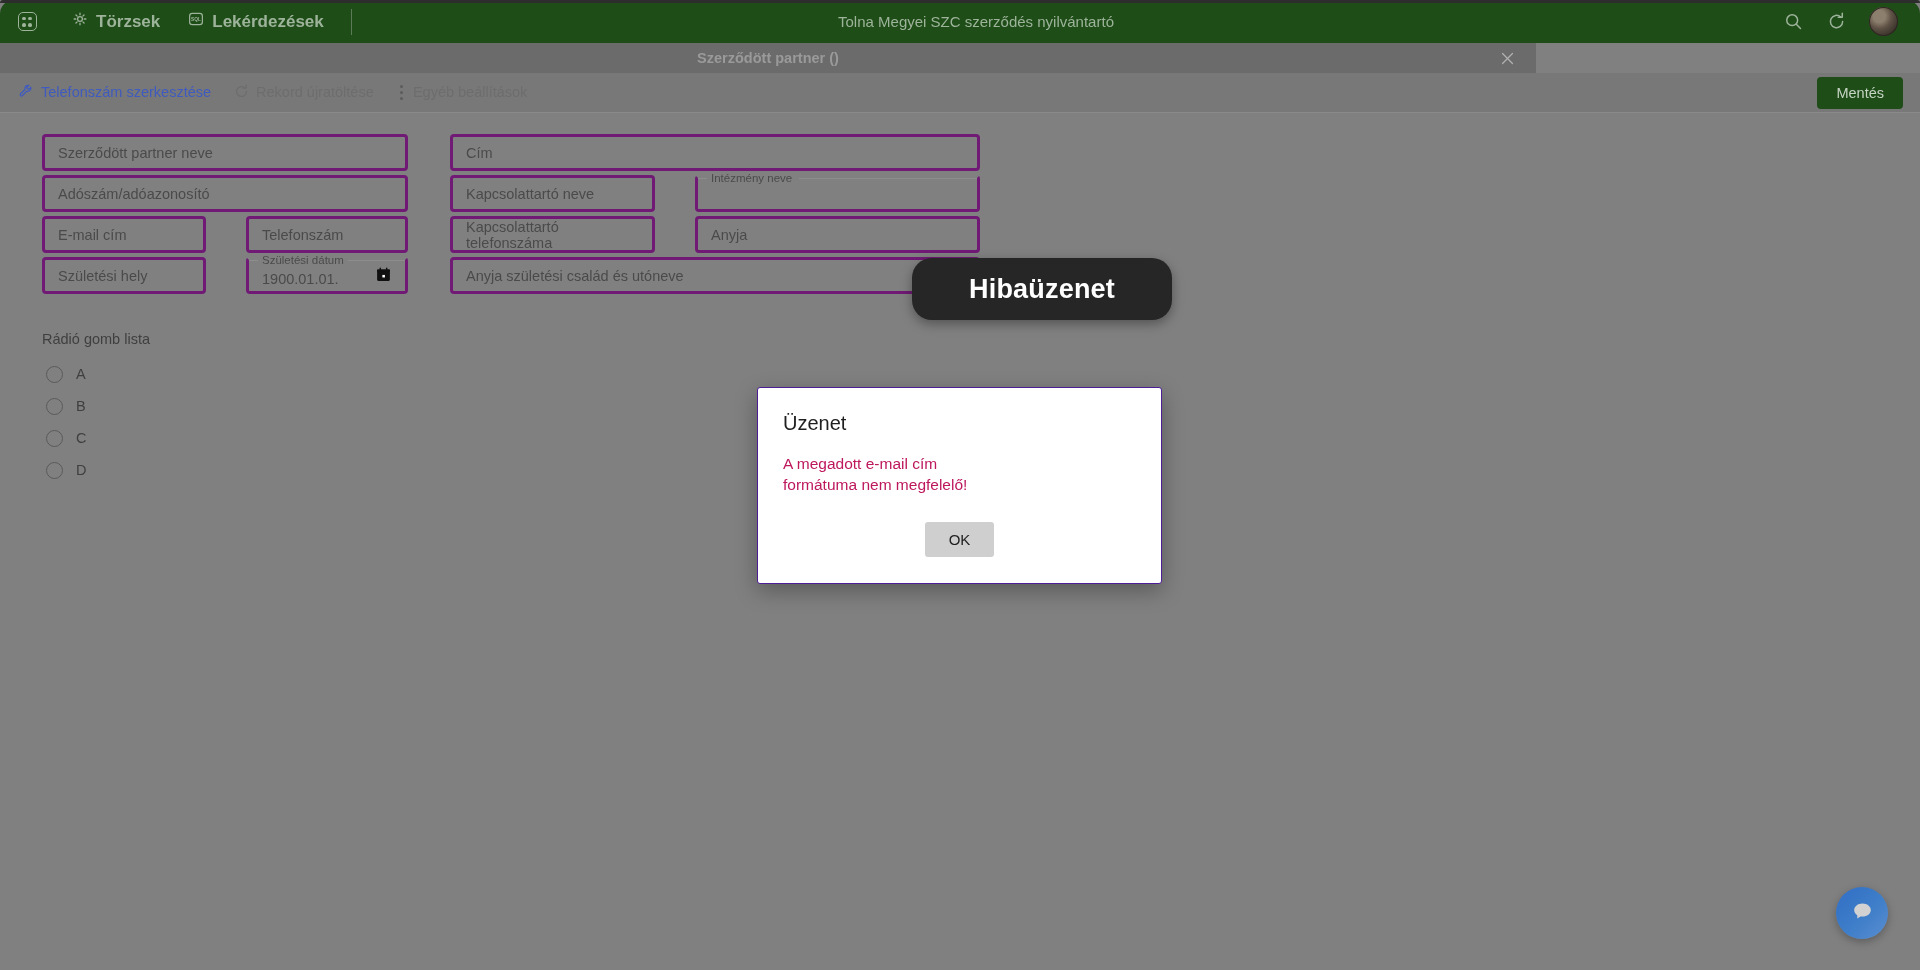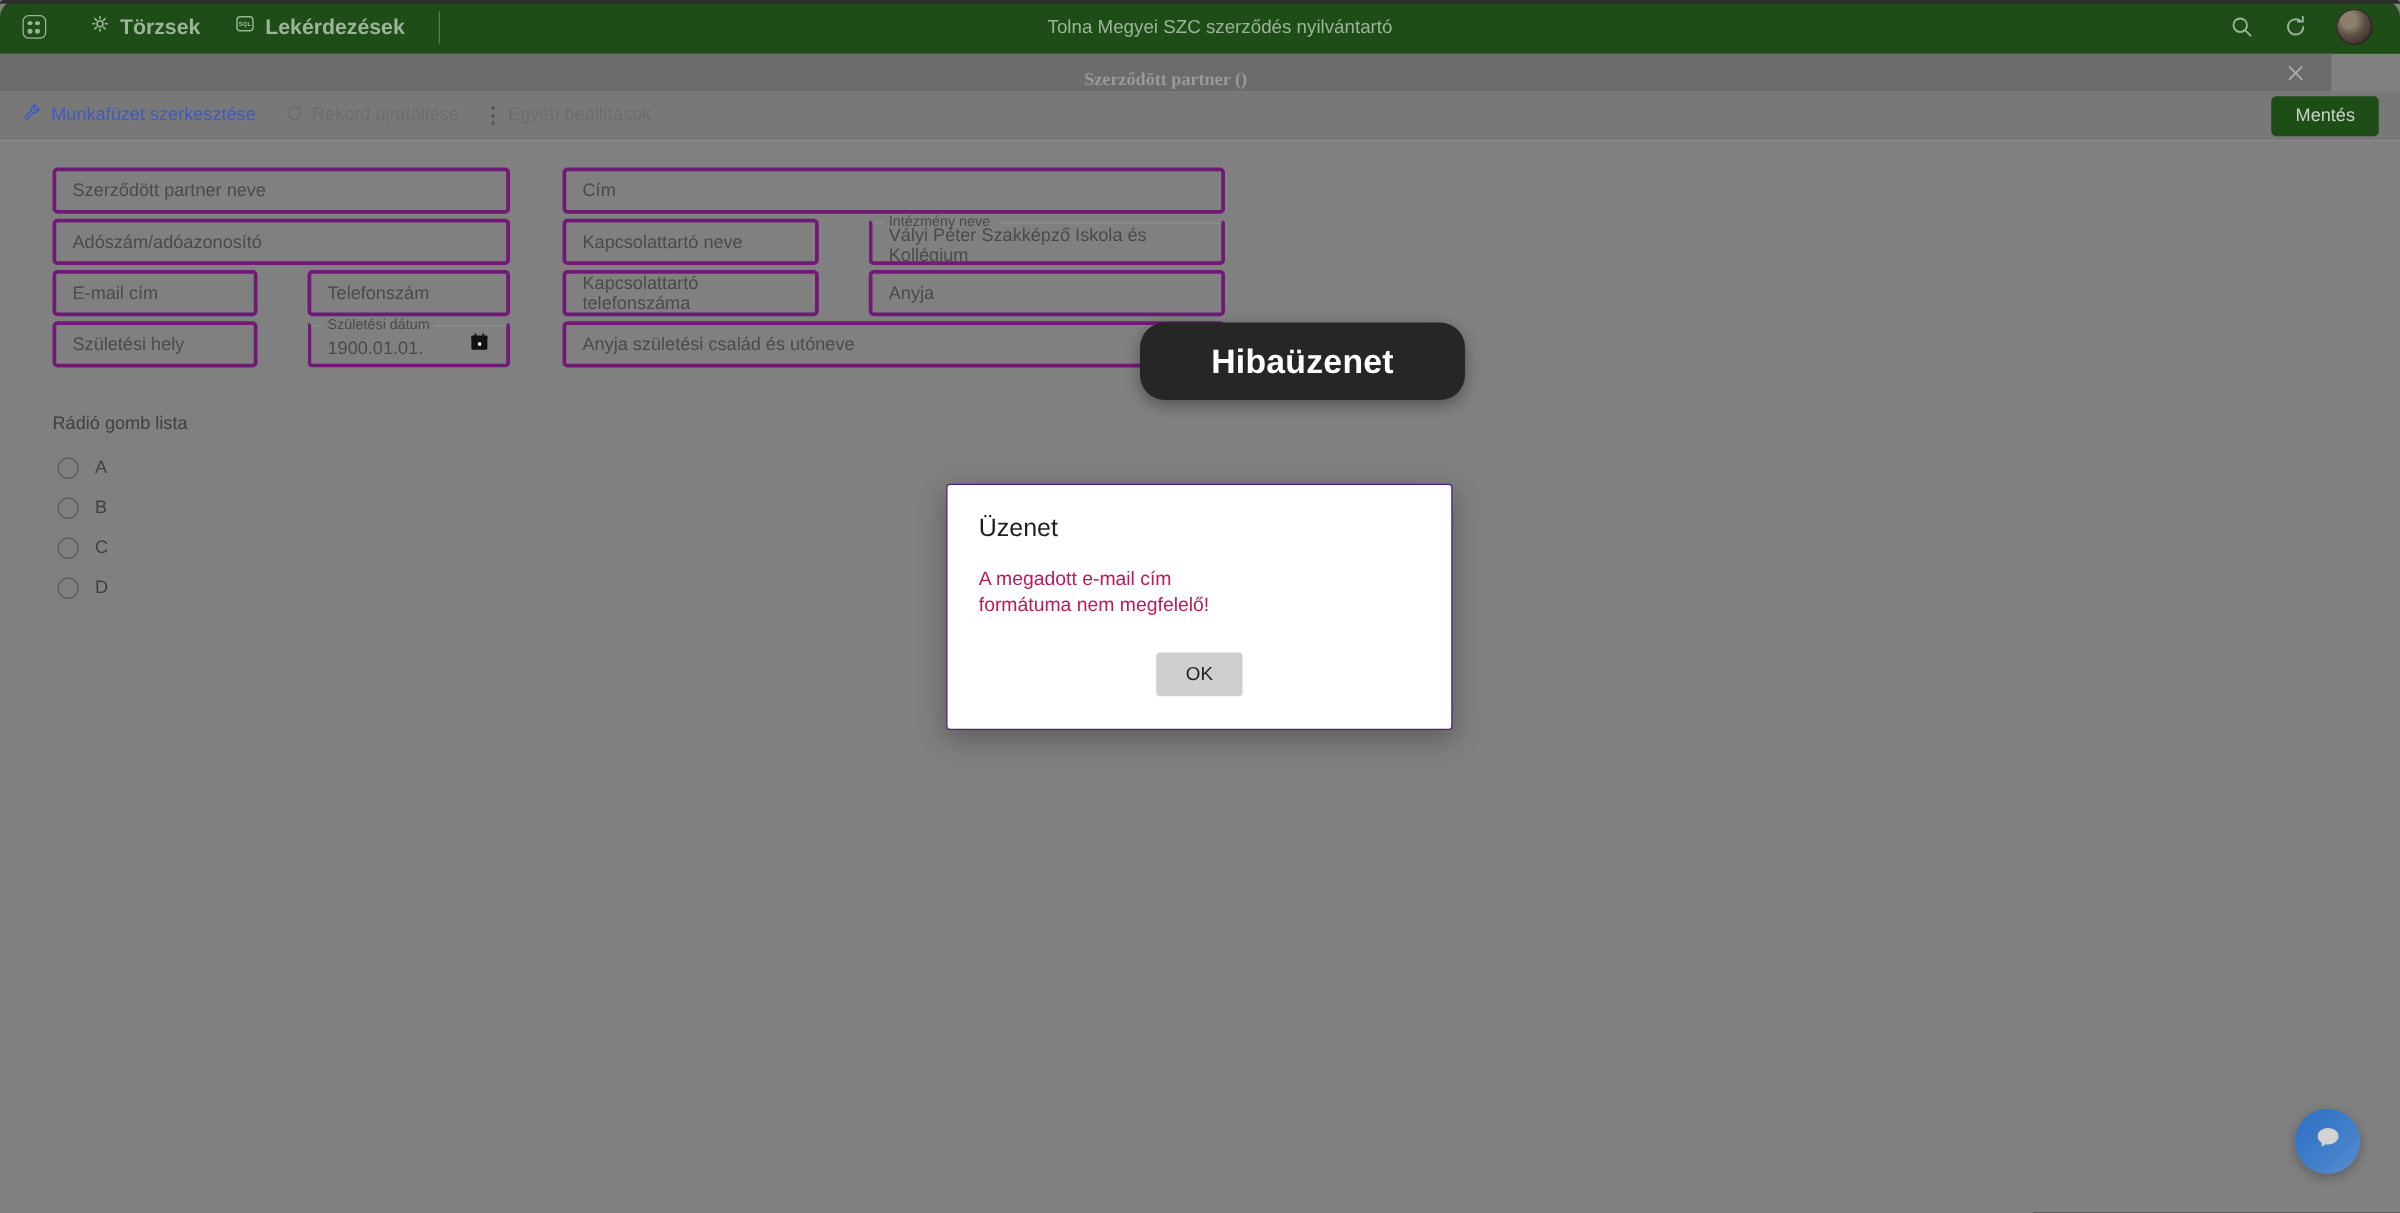--- a/index.html
+++ b/index.html
@@ -52,22 +52,22 @@
     margin-right: 22px; }
   .tb-icon { cursor: pointer; display: flex; align-items: center; }
   .avatar {
     width: 29px; height: 29px; border-radius: 50%; cursor: pointer;
     background: radial-gradient(circle at 36% 32%, #8d7f6d 0 22%, #5e5145 45%, #3b332b 75%);
     box-shadow: inset 0 0 0 1px #2c2620;
   }
 
   
   .recordbar {
-    position: absolute; top: 43px; left: 0; width: 1865px; height: 30px;
-    background: #6b6b6b; display: flex; align-items: flex-end; justify-content: center; font-family: Liberation Serif, serif;
+    position: absolute; top: 43px; left: 0; width: 1536px; height: 30px;
+    background: #6b6b6b; display: flex; align-items: center; justify-content: center;
   }
   .recordbar .rb-title { font-size: 14.5px; color: #9a9a9a; font-weight: bold; }
   .rb-close {
     position: absolute; right: 14px; top: 0; height: 30px; width: 30px;
     display: flex; align-items: center; justify-content: center; cursor: pointer;
   }
 
   
   .toolbar {
     position: absolute; top: 73px; left: 0; width: 1920px; height: 40px;
@@ -226,21 +226,21 @@
   </div>
 
   <div class="toolbar">
 
     <div class="tool-item primary">
       <span>
         <svg width="17" height="17" viewBox="0 0 24 24" fill="none" stroke="#3f5bbf" stroke-width="1.8" stroke-linecap="round" stroke-linejoin="round">
           <path d="M15.5 3.5a4.5 4.5 0 0 0-5.6 5.6L3.4 15.6a1.8 1.8 0 0 0 2.5 2.5l6.5-6.5a4.5 4.5 0 0 0 5.6-5.6l-2.6 2.6-2.4-.6-.6-2.4z"></path>
         </svg>
       </span>
-      <span class="lbl">Munkafüzet szerkesztése</span>
+      <span class="lbl">Telefonszám szerkesztése</span>
     </div>
 
     <div class="tool-item">
       <span>
         <svg width="17" height="17" viewBox="0 0 24 24" fill="none" stroke="#6d6d6d" stroke-width="1.8" stroke-linecap="round">
           <path d="M19 12a7 7 0 1 1-2.2-5.1"></path>
           <path d="M18.6 2.6v4.6h-4.6" stroke-linejoin="round"></path>
         </svg>
       </span>
       <span class="lbl">Rekord újratöltése</span>
@@ -284,21 +284,20 @@
 
     <div class="field" style="left:450px;top:21px;width:530px">Cím</div>
     <div class="field" style="left:450px;top:62px;width:205px">Kapcsolattartó neve</div>
     <div class="field" style="left:450px;top:103px;width:205px">Kapcsolattartó telefonszáma</div>
     <div class="field" style="left:450px;top:144px;width:530px">Anyja születési család és utóneve</div>
 
     <div class="field notched" style="left:695px;top:62px;width:285px">
       <span class="notch-l" style="left:0;width:9px"></span>
       <span class="notch-r" style="left:101px;right:0"></span>
       <span class="notch">Intézmény neve</span>
-      <span class="val filled">Vályi Péter Szakképző Iskola és Kollégium</span>
     </div>
 
     <div class="field" style="left:695px;top:103px;width:285px">Anyja</div>
 
     <div class="radio-group" style="left:42px;top:218px">
       <div class="rg-label">Rádió gomb lista</div>
 
       <div class="radio-row">
         <span class="radio-dot"></span>
         <span class="radio-txt">A</span>

